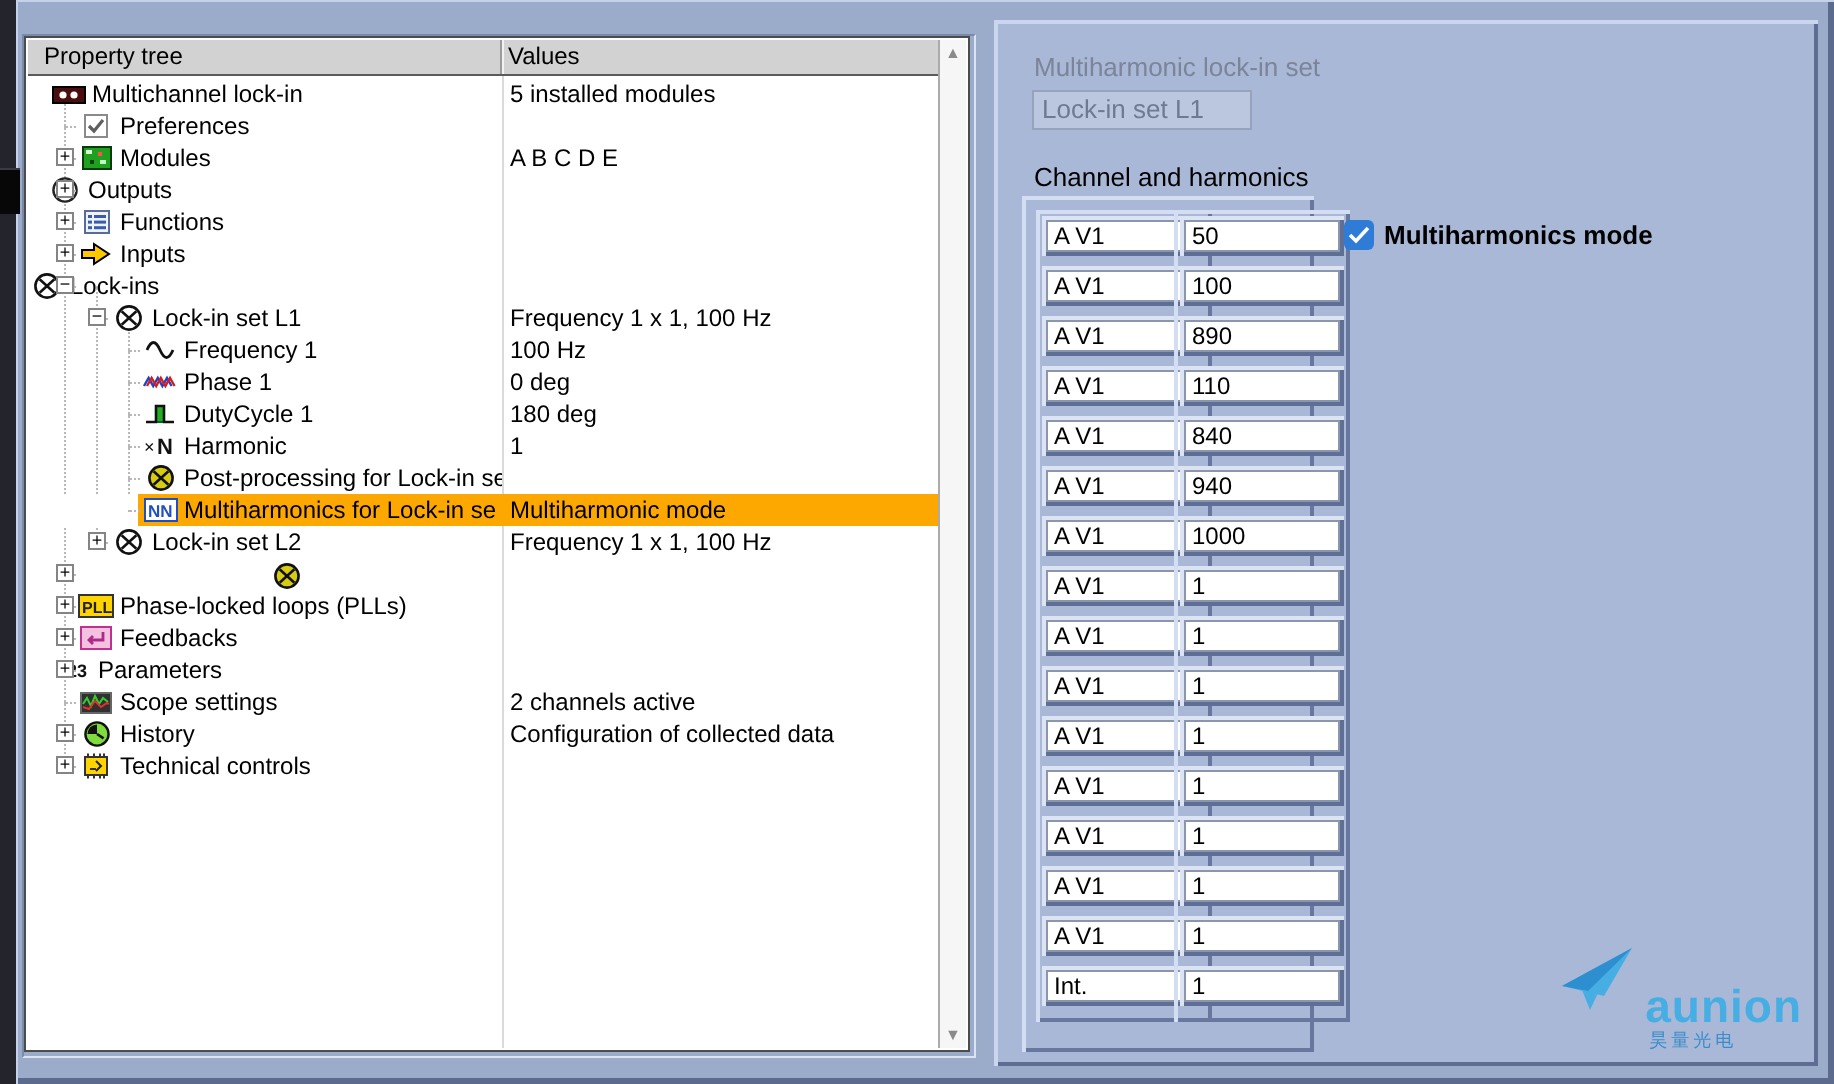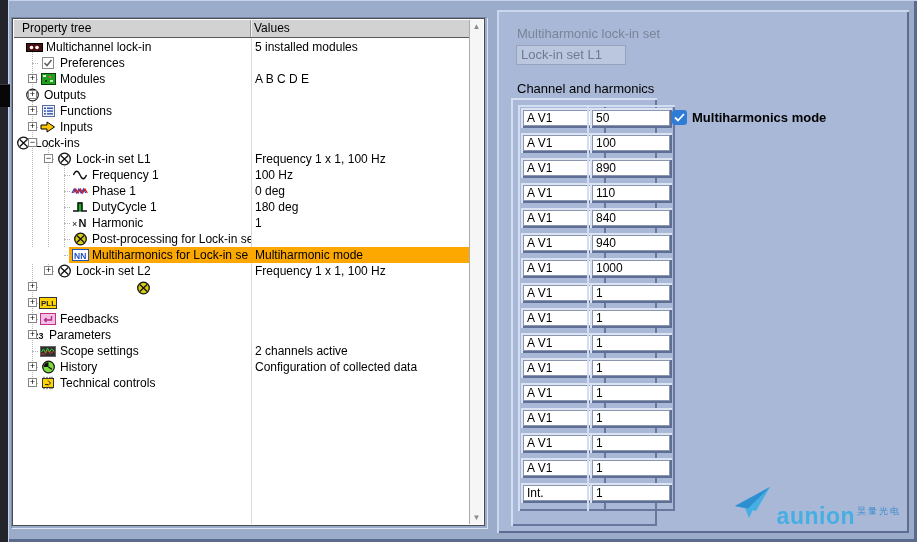--- a/index.html
+++ b/index.html
@@ -57,21 +57,21 @@
   .cell input{display:block;width:100%;height:16px;box-sizing:border-box;border:1px solid #8A96AE;background:#fff;
     font-family:"Liberation Sans","DejaVu Sans",sans-serif;font-size:12px;color:#000;padding:0 0 0 3px;outline:none;}
   .checkbox-row{position:absolute;left:175px;top:100px;display:flex;align-items:center;}
   .cbx{width:15px;height:15px;border-radius:3px;background:var(--cbx);display:inline-flex;align-items:center;justify-content:center;margin-right:5px;}
   .cbx svg{display:block;}
   .cbx-label{font-size:13px;color:#000;font-weight:600;}
 
   
   .logo{position:absolute;right:8px;bottom:6px;display:flex;align-items:flex-start;}
   .logo-plane{width:42px;height:34px;margin-right:3px;}
-  .logo-text{display:flex;flex-direction:row;align-items:flex-start;margin-top:20px;}
+  .logo-text{display:flex;flex-direction:column;align-items:flex-start;margin-top:20px;}
   .logo-brand{font-size:23px;font-weight:bold;color:var(--logo);line-height:22px;letter-spacing:0.5px;}
   .logo-sub{font-size:9px;color:#3C8CCC;letter-spacing:2px;margin-left:2px;}
 </style>
 </head>
 <body style="--sel: #FCA800; --cbx: #2E7CD6; --logo: #47AEE4;">
 
 <div class="stage">
   <div class="left-strip"></div>
   <div class="frame"></div>
   <div class="left-tab"></div>
@@ -314,20 +314,21 @@
             <div class="tree-row" style="top: 257px;">
               <span class="stub" style="left: 18px; width: 6px;"></span>
               <span class="expander" style="left: 14px;">+</span>
               <div class="name-cell" style="padding-left: 25px;">
                 <span class="tree-icon">
                   <svg width="18" height="14" viewBox="0 0 18 14">
                     <rect x="0.5" y="1.5" width="17" height="11" fill="#FFD400" stroke="#333"></rect>
                     <text x="2" y="10.3" font-family="Liberation Sans,sans-serif" font-size="8" font-weight="bold" fill="#222">PLL</text>
                   </svg>
                 </span>
+                <span class="tree-label">Phase-locked loops (PLLs)</span>
               </div>
               <div class="value-cell"></div>
             </div>
             <div class="tree-row" style="top: 273px;">
               <span class="stub" style="left: 18px; width: 6px;"></span>
               <span class="expander" style="left: 14px;">+</span>
               <div class="name-cell" style="padding-left: 25px;">
                 <span class="tree-icon">
                   <svg width="16" height="14" viewBox="0 0 16 14">
                     <rect x="0.5" y="1.5" width="15" height="11" fill="#F4C2E0" stroke="#C03090"></rect>

